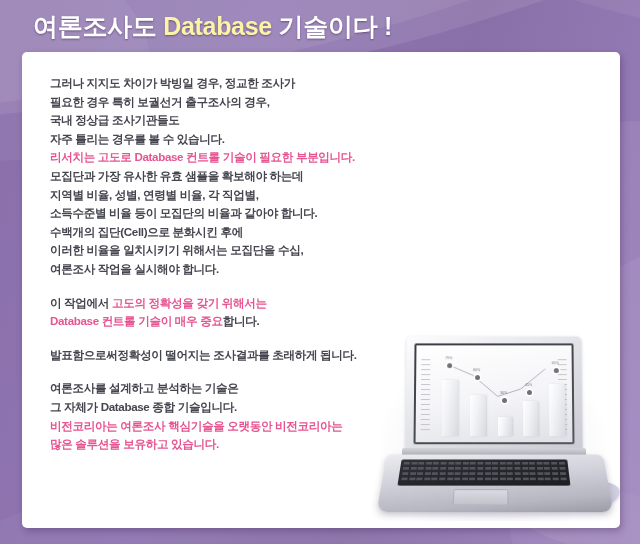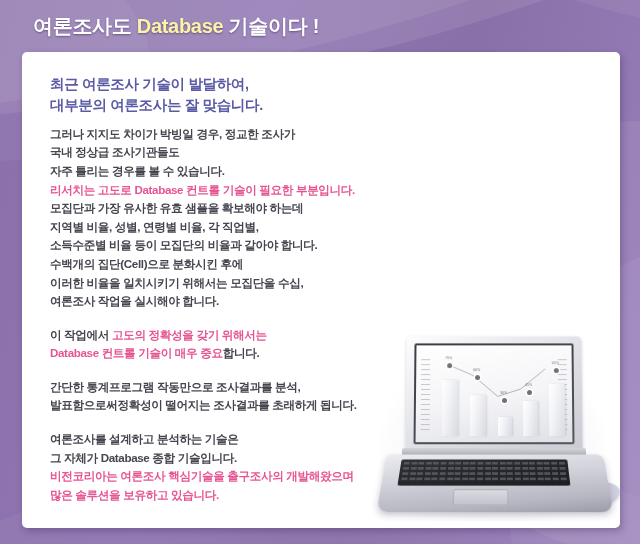--- a/index.html
+++ b/index.html
@@ -65,21 +65,21 @@
     transform:rotate(-2deg);
   }
 
   
   .title-bar {
     position:absolute; left:0; top:0; width:640px; height:52px;
     display:flex; align-items:center;
   }
   .title-text {
     margin-left:33px;
-    font-size:20px; font-weight:bold; letter-spacing:-0.3px;
+    font-size:25px; font-weight:bold; letter-spacing:-0.3px;
     color:#ffffff;
     text-shadow:0 1px 2px rgba(40,16,66,0.45);
     white-space:nowrap;
   }
   .title-text .accent { color:#fbf3a6; }
 
   
   .panel {
     position:absolute;
     left:22px; top:52px;
@@ -288,27 +288,24 @@
           <div class="keyrow" style="top:9px;"></div>
           <div class="keyrow" style="top:15px;"></div>
           <div class="keyrow" style="top:21px;"></div>
         </div>
         <div class="trackpad"></div>
       </div>
     </div>
 
     <div class="content">
 
-      <div class="lead">
-        <div>최근 여론조사 기술이 발달하여,</div>
-        <div>대부분의 여론조사는 잘 맞습니다.</div>
-      </div>
 
       <div class="para">
         <div>그러나 지지도 차이가 박빙일 경우, 정교한 조사가</div>
+        <div>필요한 경우 특히 보궐선거 출구조사의 경우,</div>
         <div>국내 정상급 조사기관들도</div>
         <div>자주 틀리는 경우를 볼 수 있습니다.</div>
       </div>
 
       <div class="para">
         <div class="pink">리서치는 고도로 Database 컨트롤 기술이 필요한 부분입니다.</div>
       </div>
 
       <div class="para">
         <div>모집단과 가장 유사한 유효 샘플을 확보해야 하는데</div>
@@ -326,28 +323,27 @@
           <span>이 작업에서 </span><span class="pink">고도의 정확성을 갖기 위해서는</span>
         </div>
         <div>
           <span class="pink">Database 컨트롤 기술이 매우 중요</span><span>합니다.</span>
         </div>
       </div>
 
       <div class="gap"></div>
 
       <div class="para">
-        <div>간단한 통계프로그램 작동만으로 조사결과를 분석,</div>
         <div>발표함으로써정확성이 떨어지는 조사결과를 초래하게 됩니다.</div>
       </div>
 
       <div class="gap"></div>
 
       <div class="para">
         <div>여론조사를 설계하고 분석하는 기술은</div>
         <div>그 자체가 Database 종합 기술입니다.</div>
-        <div class="pink">비전코리아는 여론조사 핵심기술을 출구조사의 개발해왔으며</div>
+        <div class="pink">비전코리아는 여론조사 핵심기술을 오랫동안 비전코리아는</div>
         <div class="pink">많은 솔루션을 보유하고 있습니다.</div>
       </div>
 
     </div>
   </div>
 </div>
 
 </body></html>

